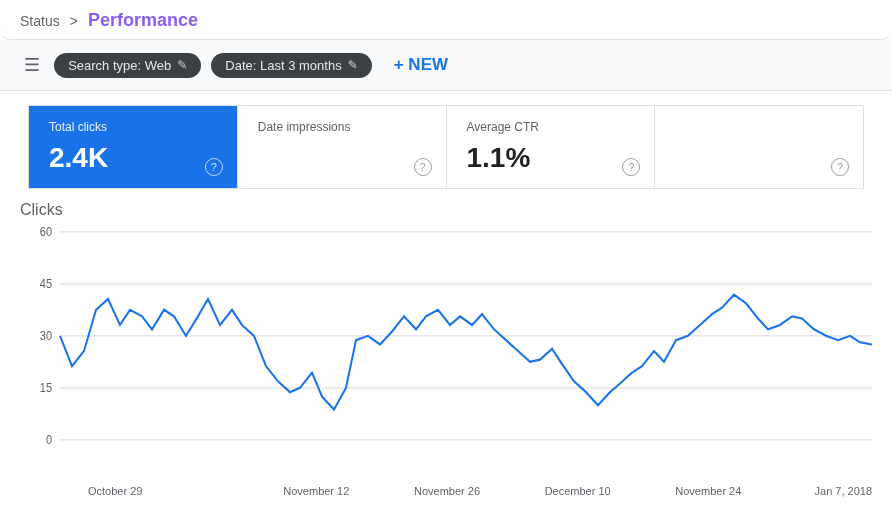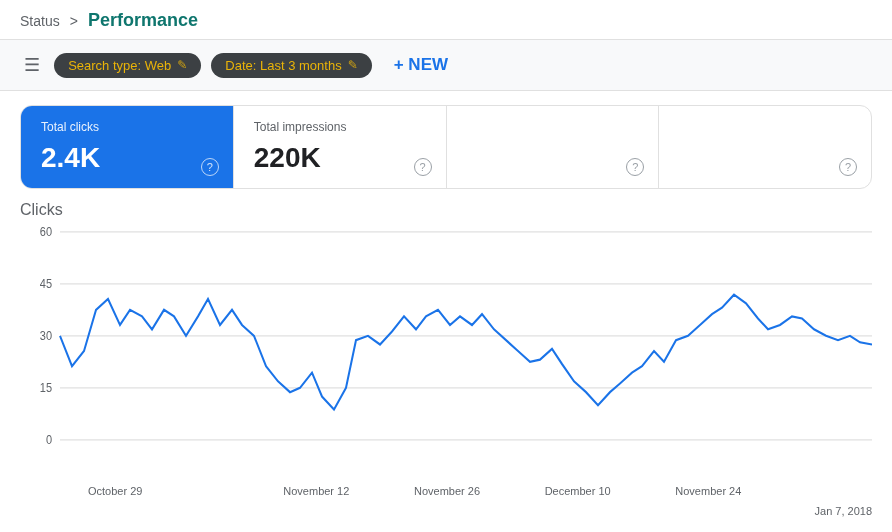--- a/index.html
+++ b/index.html
@@ -13,34 +13,35 @@
       overflow: hidden;
     }
 
     
     .header {
       padding: 10px 20px 8px;
       border-bottom: 1px solid #e0e0e0;
       display: flex;
       align-items: center;
       gap: 6px;
+      border-radius: 11px;
     }
     .breadcrumb-status {
       color: #5f6368;
       font-size: 14px;
     }
     .breadcrumb-sep {
       color: #5f6368;
       font-size: 14px;
       margin: 0 4px;
     }
     .breadcrumb-current {
       font-size: 18px;
       font-weight: 700;
-      color: #0f766e;
+      color: #8b5cf6;
     }
 
     
     .toolbar {
       padding: 10px 20px;
       display: flex;
       align-items: center;
       gap: 10px;
       background: #f8f9fa;
       border-bottom: 1px solid #e0e0e0;
@@ -50,21 +51,21 @@
       border: none;
       cursor: pointer;
       color: #5f6368;
       font-size: 16px;
       padding: 4px;
       display: flex;
       align-items: center;
     }
     .filter-chip {
       background: #3c4043;
-      color: #eab308;
+      color: #e5e5e5;
       border: none;
       border-radius: 20px;
       padding: 5px 14px;
       font-size: 13px;
       cursor: pointer;
       display: flex;
       align-items: center;
       gap: 6px;
     }
     .filter-chip .edit-icon {
@@ -81,24 +82,24 @@
       display: flex;
       align-items: center;
       gap: 4px;
       padding: 5px 8px;
       margin-left: 4px;
     }
 
     
     .metrics-row {
       display: flex;
-      margin: 0 20px;
+      margin: 0 28px;
       margin-top: 14px;
       border: 1px solid #e0e0e0;
-      border-radius: 12px;
+      border-radius: 1px;
       overflow: hidden;
     }
     .metric-card {
       flex: 1;
       padding: 14px 20px;
       border-right: 1px solid #e0e0e0;
       position: relative;
     }
     .metric-card:last-child {
       border-right: none;
@@ -176,21 +177,21 @@
       justify-content: space-between;
       padding: 4px 0 0 40px;
     }
     .chart-x-label {
       font-size: 11px;
       color: #5f6368;
       flex: 1;
       text-align: right;
     }
     .chart-x-label:first-child { text-align: left; margin-left: 28px; }
-    .chart-x-label:last-child { text-align: right; margin-top: 20px; }
+    .chart-x-label:last-child { text-align: right; }
   </style>
 </head>
 <body>
 
 <div class="header">
   <span class="breadcrumb-status">Status</span>
   <span class="breadcrumb-sep">&gt;</span>
   <span class="breadcrumb-current">Performance</span>
 </div>
 
@@ -209,25 +210,26 @@
   <button class="new-btn">+ NEW</button>
 </div>
 
 <div class="metrics-row" id="metrics-row">
     <div class="metric-card active">
       <div class="metric-label">Total clicks</div>
       <div class="metric-value">2.4K</div>
       <div class="metric-help">?</div>
     </div>
     <div class="metric-card">
-      <div class="metric-label">Total impressions</div>
-      <div class="metric-value">220K</div>
+      <div class="metric-label">Date impressions</div>
       <div class="metric-help">?</div>
     </div>
     <div class="metric-card">
+      <div class="metric-label">Average CTR</div>
+      <div class="metric-value">1.1%</div>
       <div class="metric-help">?</div>
     </div>
     <div class="metric-card">
       <div class="metric-help">?</div>
     </div>
   </div>
 
 <div class="chart-area">
   <div class="chart-y-label">Clicks</div>
   <div class="chart-container">

